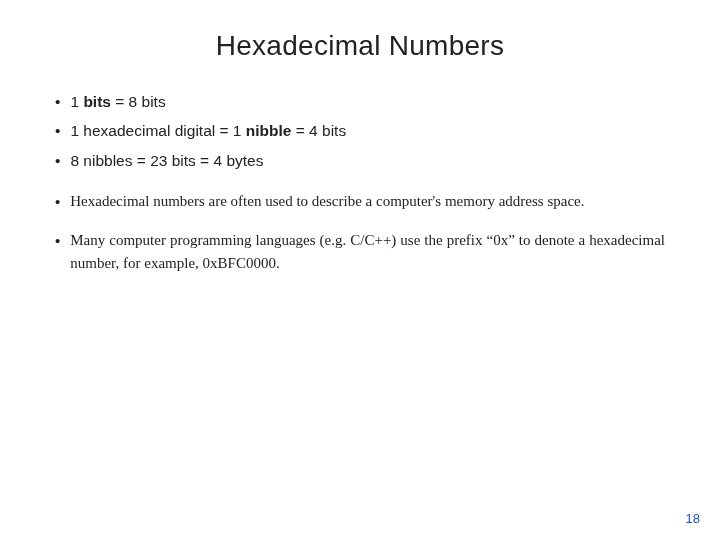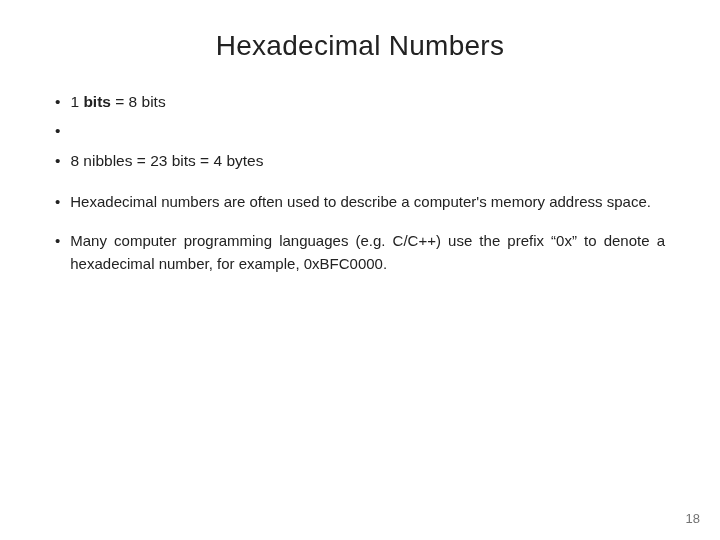--- a/index.html
+++ b/index.html
@@ -70,46 +70,50 @@
     }
 
     .paragraph-list li .bullet {
       margin-right: 10px;
       flex-shrink: 0;
       margin-top: 0px;
     }
 
     .paragraph-list li .text {
       flex: 1;
+      font-family: Liberation Serif, serif;
     }
 
     .slide-number {
       position: absolute;
       bottom: 14px;
       right: 20px;
       font-size: 13px;
-      color: #737373;
+      color: #1d4ed8;
     }
   </style>
 </head>
 <body>
 
 <div class="slide">
 
   <h1 class="slide-title">Hexadecimal Numbers</h1>
 
   <ul class="bullet-list">
     <li>
       <span class="bullet">•</span>
       <span>
         1 <span class="bold">bits</span> = 8 bits
       </span>
     </li>
     <li>
       <span class="bullet">•</span>
+      <span>
+        1 hexadecimal digital = 1 <span class="bold">nibble</span> = 4 bits
+      </span>
     </li>
     <li>
       <span class="bullet">•</span>
       <span>8 nibbles = 23 bits = 4 bytes</span>
     </li>
   </ul>
 
   <ul class="paragraph-list">
     <li>
       <span class="bullet">•</span>

